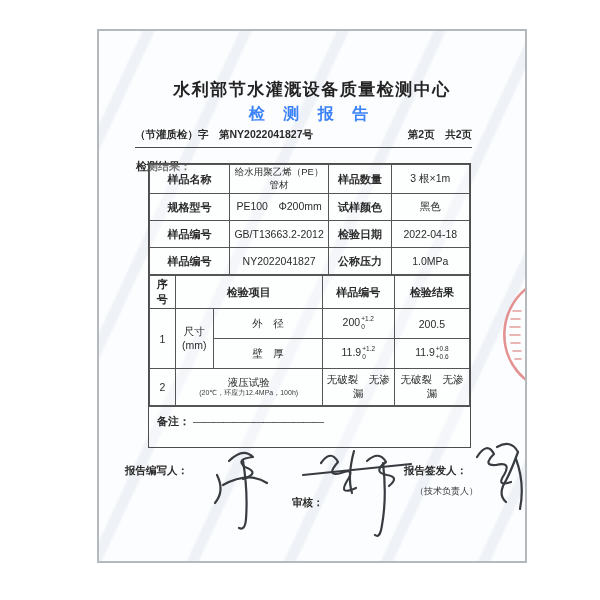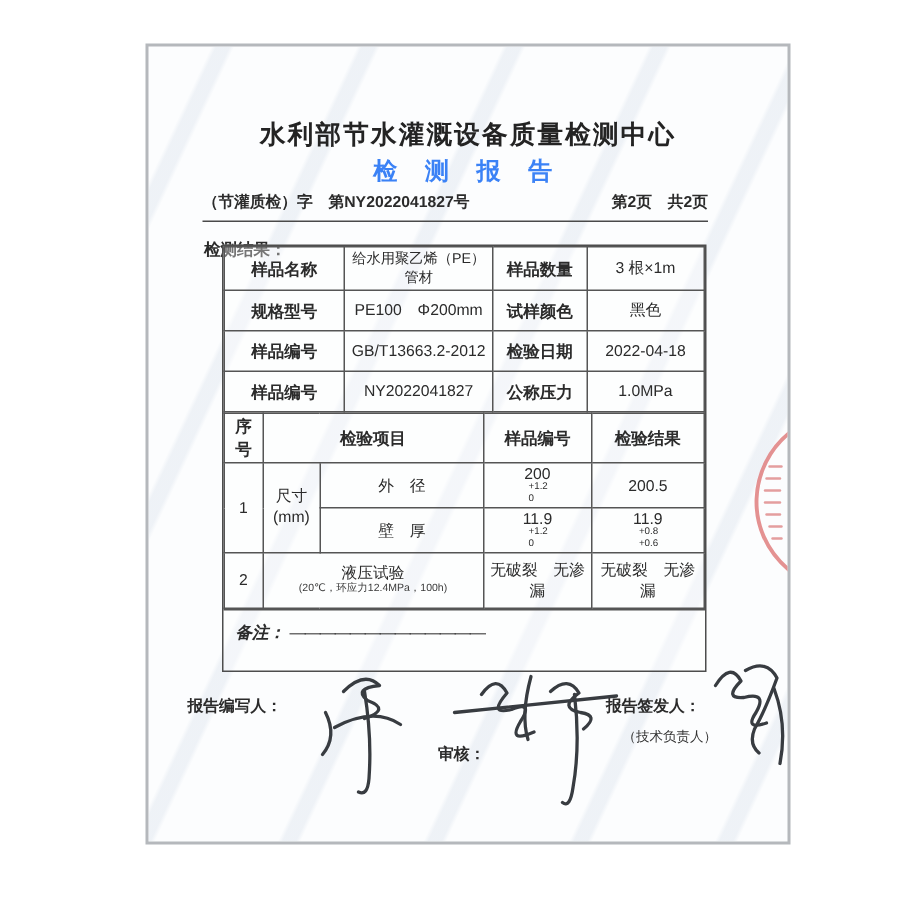--- a/index.html
+++ b/index.html
@@ -26,27 +26,27 @@
   td{border:1px solid #555;text-align:center;vertical-align:middle;
     font-size:10.5px;color:#2b2b2b;padding:1px 2px;overflow:hidden;}
   .t1 td{height:24px;}
   .lab{font-weight:bold;font-size:11px;}
   .val-sm{font-size:9.5px;}
   .t2 .hd td{height:22px;font-weight:bold;font-size:11px;}
   .t2 .r-dim td{height:27px;}
   .t2 .r-hyd td{height:34px;}
   .two-line{line-height:1.25;}
   .detail{display:block;font-size:7px;line-height:1.2;color:#3a3a3a;}
-  .tol{display:inline-flex;align-items:center;flex-direction:column;}
+  .tol{display:inline-flex;align-items:flex-start;}
   .tolstack{display:inline-flex;flex-direction:column;font-size:6.5px;line-height:1.15;
     margin-left:1px;text-align:left;transform:translateY(-1px);}
   .tolstack i{font-style:normal;display:block;}
   .remark{height:41px;box-sizing:border-box;border-top:1px solid #555;
     padding:7px 0 0 8px;text-align:left;font-size:11px;}
-  .remark .rlab{font-weight:bold;font-style:italic;}
+  .remark .rlab{font-weight:bold;}
   .remark .rdash{font-weight:normal;letter-spacing:-1px;color:#3a3a3a;}
   .sig-label{position:absolute;font-size:10.5px;font-weight:bold;white-space:nowrap;}
   .sig-note{position:absolute;font-size:9px;white-space:nowrap;color:#333;}
   .sig-svg{position:absolute;left:100px;top:400px;width:330px;height:118px;pointer-events:none;}
   .sig-svg path{fill:none;stroke:#383c41;stroke-width:2.2;stroke-linecap:round;stroke-linejoin:round;}
   .stamp{position:absolute;left:390px;top:252px;width:42px;height:102px;pointer-events:none;opacity:0.85;}
   .stamp path{fill:none;stroke-linecap:round;}
 </style>
 </head>
 <body>

